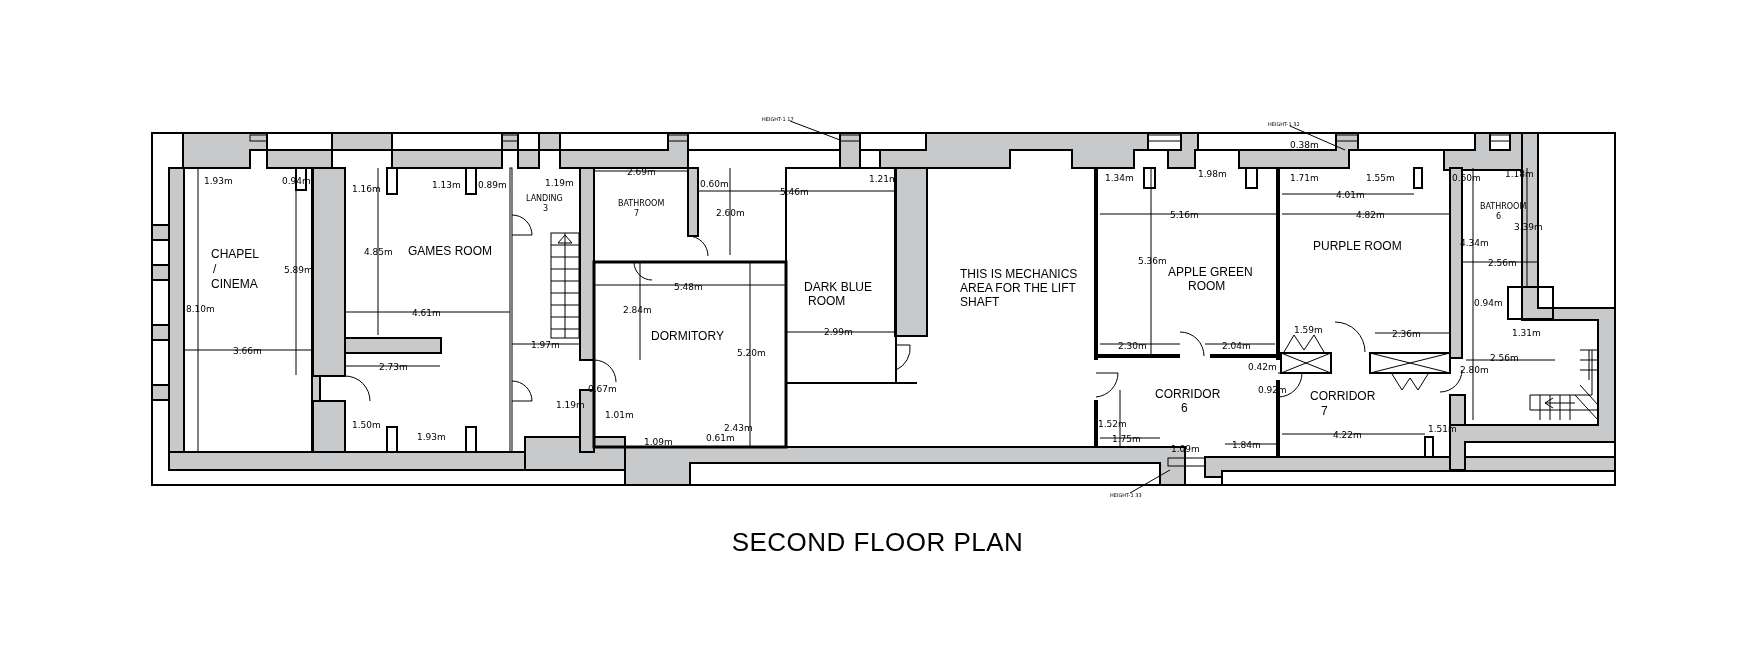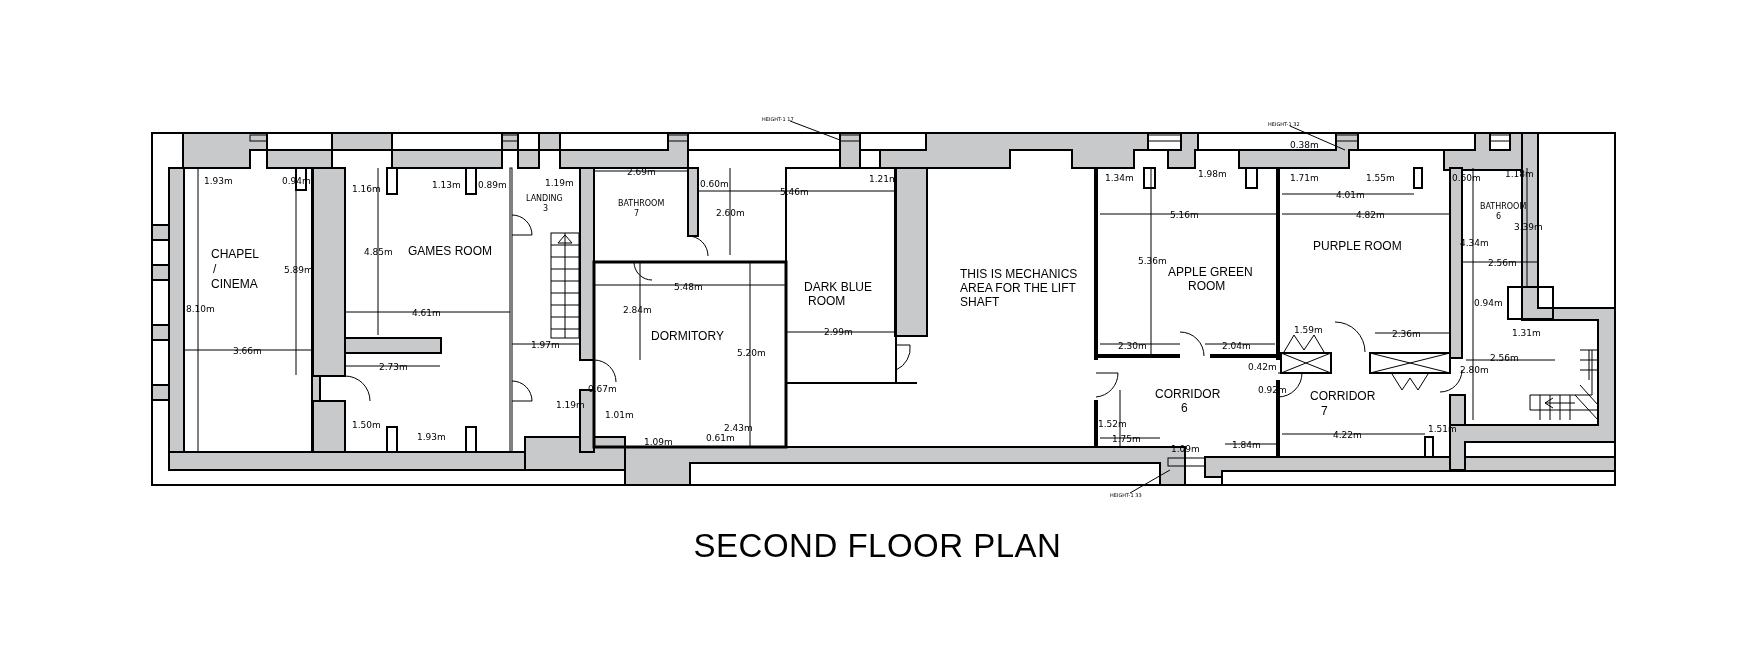--- a/index.html
+++ b/index.html
@@ -6,21 +6,21 @@
   body { width:1755px; height:659px; position:relative; overflow:hidden; font-family:"Liberation Sans", sans-serif; }
   #plan { position:absolute; left:0; top:0; width:1755px; height:659px; }
   .wall { fill:#c8c9cb; stroke:#000; stroke-width:2; }
   .line { stroke:#000; stroke-width:2; fill:none; }
   .thin { stroke:#000; stroke-width:1; fill:none; }
   .dim { stroke:#000; stroke-width:1; fill:none; }
   .room-label { font-family:"Liberation Sans", sans-serif; font-size:12px; fill:#000; }
   .small-label { font-family:"DejaVu Sans", sans-serif; font-size:8px; fill:#000; }
   .dim-text { font-family:"DejaVu Sans", sans-serif; font-size:9px; fill:#000; }
   .tiny { font-family:"DejaVu Sans", sans-serif; font-size:5px; fill:#000; }
-  #title { position:absolute; left:0; width:1755px; top:527px; text-align:center; font-family:"Liberation Sans", sans-serif; font-size:33px; color:#000; letter-spacing:0.5px; }
+  #title { position:absolute; left:0; width:1755px; top:527px; text-align:center; font-family:"Liberation Sans", sans-serif; font-size:26px; color:#000; letter-spacing:0.5px; }
 </style>
 </head>
 <body>
 
 <svg id="plan" viewBox="0 0 1755 659" xmlns="http://www.w3.org/2000/svg">
 
   <rect x="152" y="133" width="1463" height="352" fill="#fff" stroke="#000" stroke-width="2"></rect>
 
   <path class="wall" d="M250 133 H267 V150 H332 V133 H392 V150 H502 V133 H518 V150 H539 V133 H560 V150 H668 V133 H688 V150 H840 V133 H860 V150 H926 V133 H1148 V150 H1181 V133 H1198 V150 H1336 V133 H1358 V150 H1475 V133 H1490 V150 H1510 V133 H1522 V170 H1444 V150 H1349 V168 H1239 V150 H1195 V168 H1168 V150 H1134 V168 H1072 V150 H1010 V168 H926 V168 H880 V150 H860 V168 H840 V150 H688 V168 H560 V150 H539 V168 H518 V150 H502 V168 H392 V150 H332 V168 H313 V168 H267 V150 H250 V168 H183 V133 Z"></path>
 

